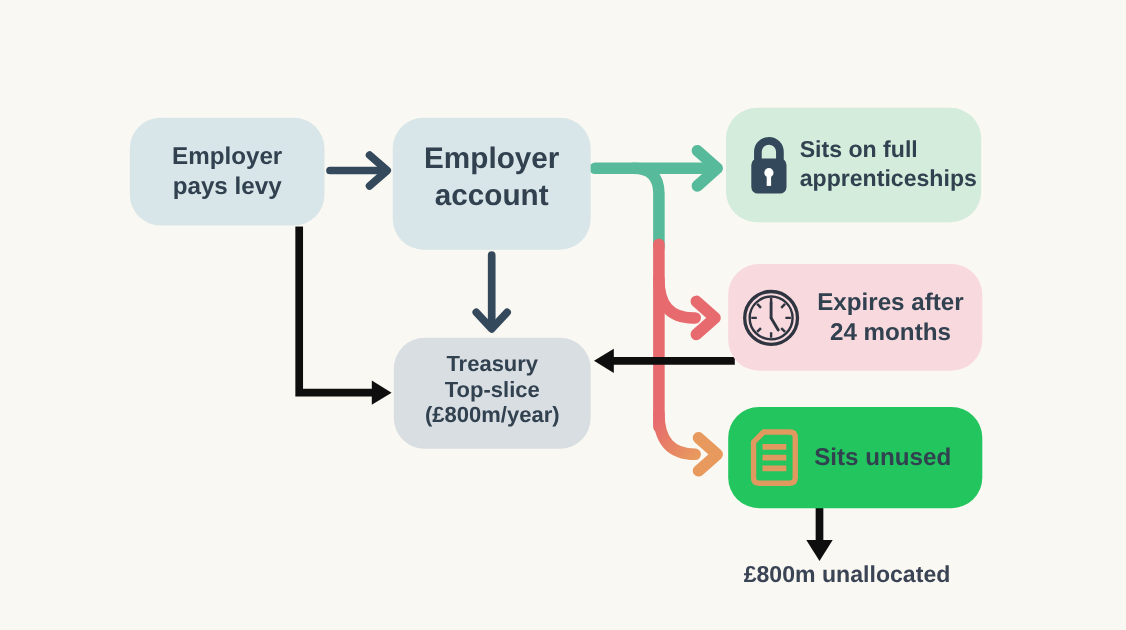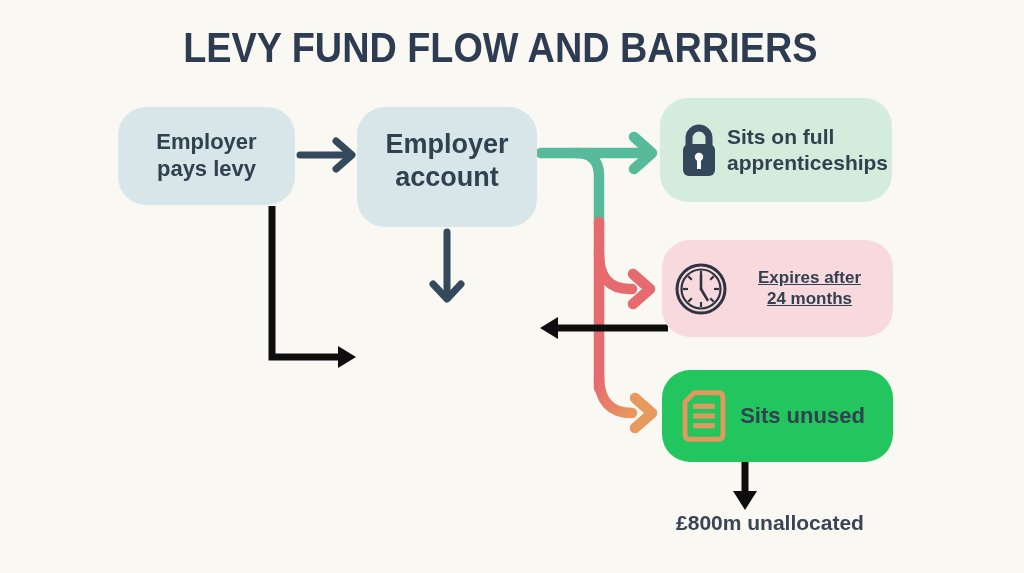--- a/index.html
+++ b/index.html
@@ -26,35 +26,34 @@
   .node-text{white-space:pre-line;text-align:center;font-weight:600;line-height:1.22;}
   .n-pays{left:118px;top:107px;width:177px;height:98px;background:#d9e6e9;}
   .n-pays .node-text{font-size:22px;}
   .n-account{left:357px;top:107px;width:180px;height:120px;background:#d9e6e9;padding-bottom:12px;}
   .n-account .node-text{font-size:27px;}
   .n-treasury{left:358px;top:307px;width:179px;height:101px;background:#d9dee3;padding-bottom:4px;}
   .n-treasury .node-text{font-size:20px;line-height:1.18;}
   .n-spent{left:660px;top:98px;width:232px;height:104px;background:#d3ecdc;justify-content:flex-start;padding-left:21px;gap:10px;}
   .n-spent .node-text{font-size:21px;text-align:left;}
   .n-expires{left:662px;top:240px;width:231px;height:97px;background:#f8d9de;justify-content:flex-start;padding-left:12px;gap:12px;}
-  .n-expires .node-text{font-size:17px;flex:1;text-align:center;padding-right:14px;text-decoration:underline;}
+  .n-expires .node-text{font-size:22px;flex:1;text-align:center;padding-right:14px;}
   .n-sits{left:662px;top:370px;width:231px;height:92px;background:#22c55e;justify-content:flex-start;padding-left:20px;gap:14px;}
   .n-sits .node-text{font-size:22px;flex:1;text-align:center;padding-right:28px;}
   .icon{flex:0 0 auto;display:block;}
   .float-label{
     position:absolute;left:640px;top:511px;width:260px;z-index:2;
     text-align:center;font-size:21px;font-weight:700;color:#3a4455;
   }
 </style>
 </head>
 <body>
 
 <div class="canvas">
 
-  <h1 class="title"><span>LEVY FUND FLOW AND BARRIERS</span></h1>
 
   <svg class="arrows" width="1024" height="573" viewBox="0 0 1024 573">
     <defs>
       <linearGradient id="redorange" gradientUnits="userSpaceOnUse" x1="599" y1="380" x2="636" y2="413">
         <stop offset="0" stop-color="#e66a6e"></stop>
         <stop offset="1" stop-color="#e89a5e"></stop>
       </linearGradient>
     </defs>
 
     <g stroke="#57bb9b" stroke-width="10.5" fill="none" stroke-linecap="round" stroke-linejoin="round">
@@ -103,20 +102,25 @@
   <div class="node n-pays">
     <span class="node-text">Employer
 pays levy</span>
   </div>
 
   <div class="node n-account">
     <span class="node-text">Employer
 account</span>
   </div>
 
+  <div class="node n-treasury">
+    <span class="node-text">Treasury
+Top-slice
+(£800m/year)</span>
+  </div>
 
   <div class="node n-spent">
     <svg class="icon" width="36" height="56" viewBox="0 0 36 56">
       <path d="M 8 26 L 8 16 A 10 10 0 0 1 28 16 L 28 26" fill="none" stroke="#33485a" stroke-width="7"></path>
       <rect x="2" y="22" width="32" height="32" rx="6" fill="#33485a"></rect>
       <circle cx="18" cy="35" r="4.2" fill="#ffffff"></circle>
       <rect x="16" y="37" width="4" height="10" fill="#ffffff"></rect>
     </svg>
     <span class="node-text">Sits on full
 apprenticeships</span>

